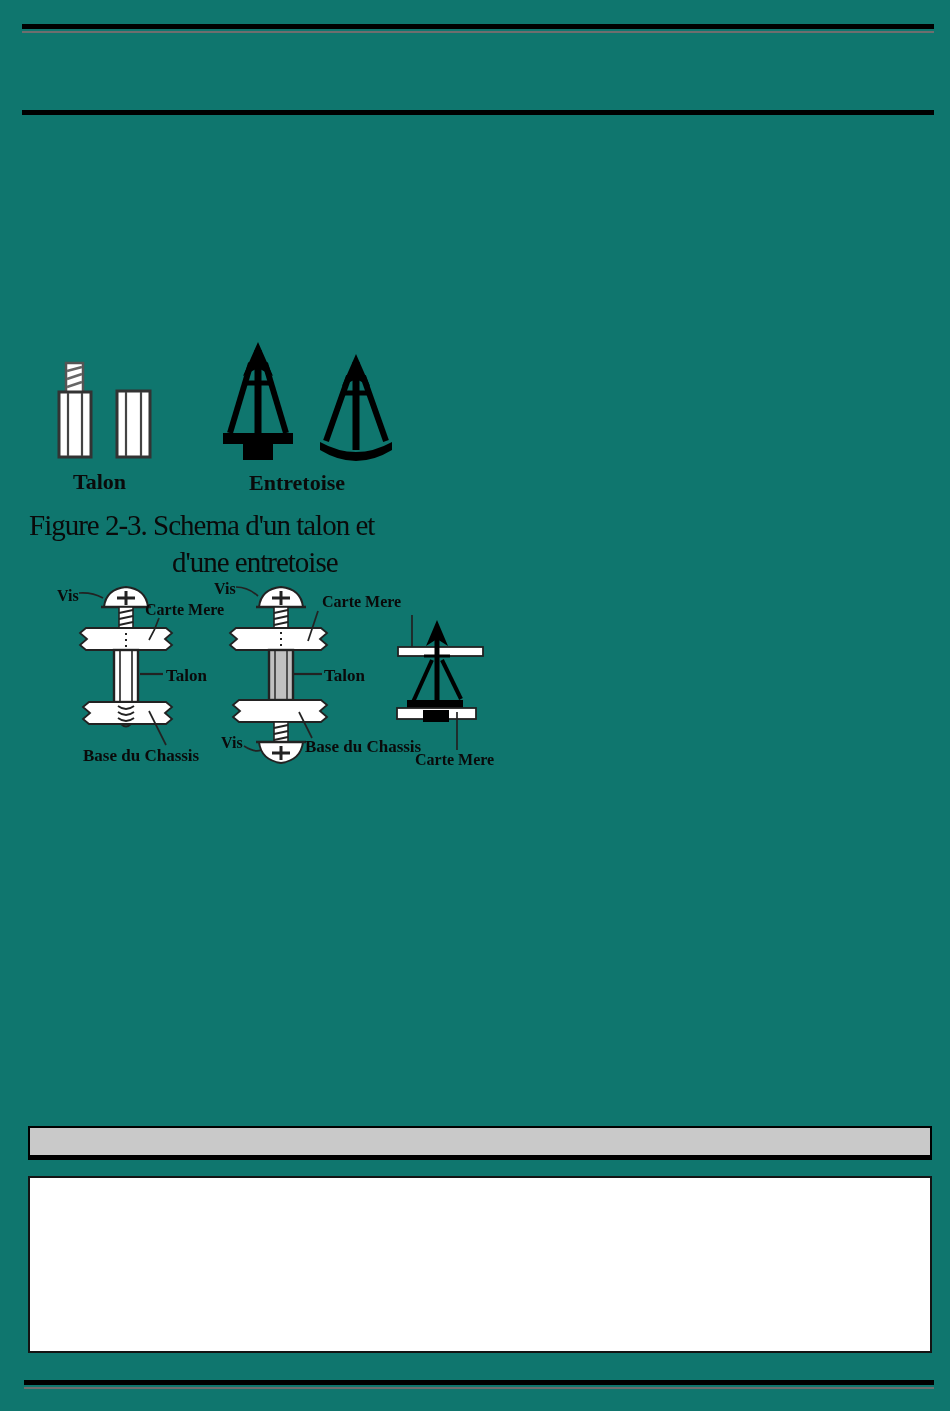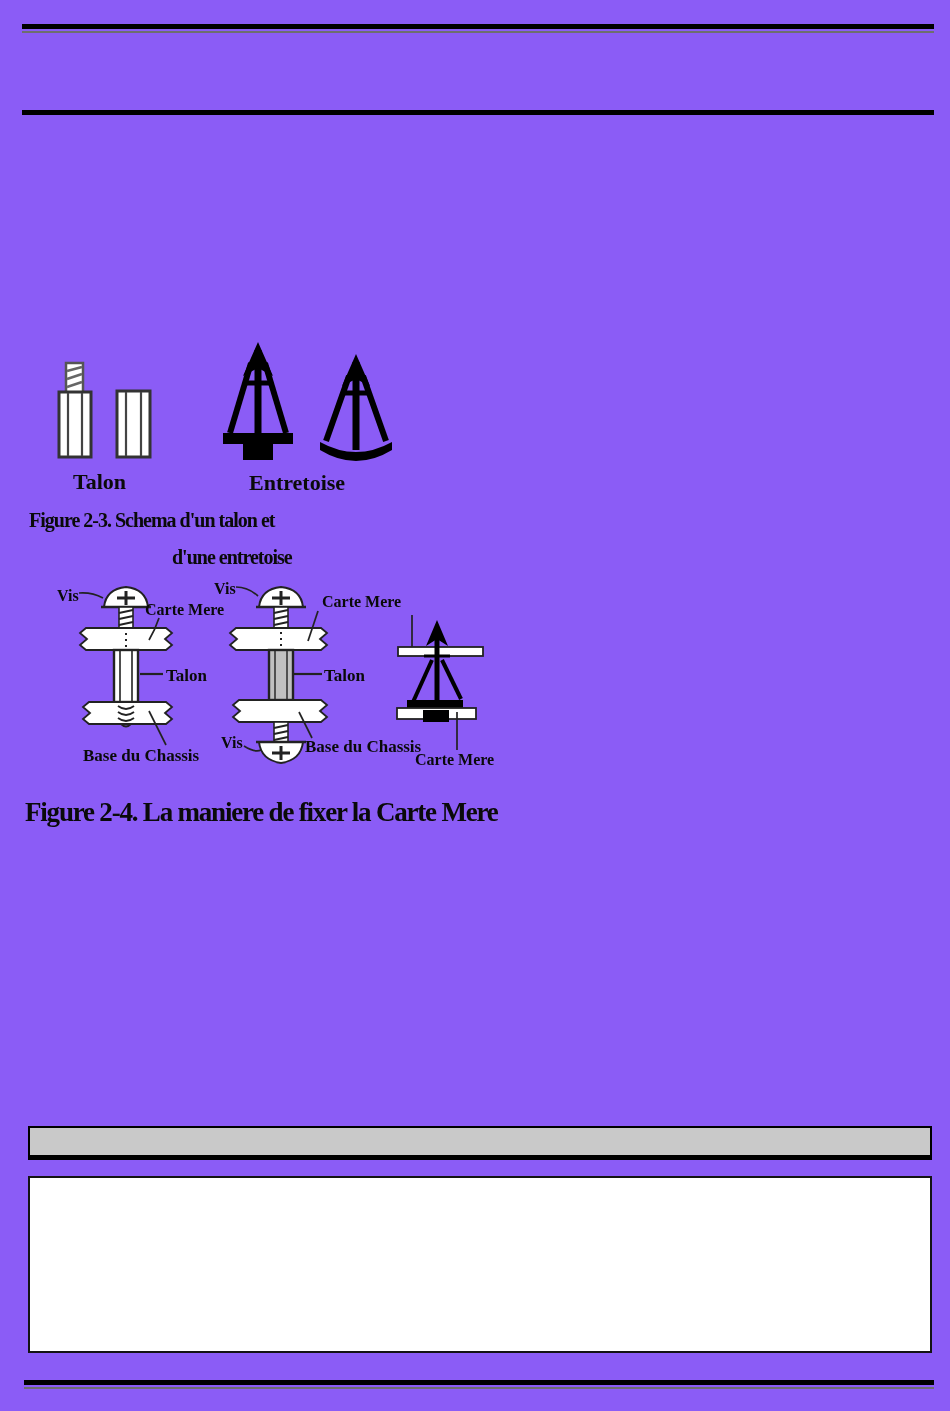--- a/index.html
+++ b/index.html
@@ -1,22 +1,22 @@
 <!DOCTYPE html>
 <html><head>
 <meta charset="utf-8">
 <style>
   html,body{margin:0;padding:0;background:#fff;}
-  .page{position:relative;width:950px;height:1411px;background:#8b5cf6;overflow:hidden;
+  .page{position:relative;width:950px;height:1411px;background:#0f766e;overflow:hidden;
         font-family:"Liberation Serif","DejaVu Serif",serif;color:#0a0a0a;}
   .abs{position:absolute;}
   .rule{position:absolute;background:#000;}
   .rule-gray{position:absolute;background:#6e6e6e;}
   .part-label{position:absolute;font-weight:bold;font-size:22px;letter-spacing:0px;color:#0a0a0a;}
-  .cap1{position:absolute;font-weight:bold;font-size:20px;letter-spacing:-1px;white-space:nowrap;}
+  .cap1{position:absolute;font-weight:normal;font-size:29px;letter-spacing:-1px;white-space:nowrap;}
   .cap2{position:absolute;font-weight:bold;font-size:27px;letter-spacing:-1.2px;white-space:nowrap;}
   .graybar{position:absolute;left:28px;top:1126px;width:900px;height:27px;
            border:2px solid #000;border-bottom:5px solid #000;}
   .notebox{position:absolute;left:28px;top:1176px;width:900px;height:173px;
            background:#fff;border:2px solid #141414;}
   svg text{font-family:"Liberation Serif","DejaVu Serif",serif;font-weight:bold;fill:#0a0a0a;}
   .lbl{font-size:16px;}
   .lbl2{font-size:17px;}
   .plate{fill:#fff;stroke:#222;stroke-width:1.8;}
   .lead{stroke:#222;stroke-width:1.7;fill:none;}
@@ -128,21 +128,20 @@
       <line x1="432" y1="660" x2="413" y2="702" stroke="#000" stroke-width="4"></line>
       <line x1="442" y1="660" x2="461" y2="699" stroke="#000" stroke-width="4"></line>
       <rect x="407" y="700" width="56" height="9" fill="#000"></rect>
       <rect x="397" y="708" width="79" height="11" class="plate"></rect>
       <rect x="423" y="710" width="26" height="12" fill="#000"></rect>
       <line x1="457" y1="712" x2="457" y2="750" stroke="#222" stroke-width="1.7"></line>
       <text x="415" y="765" class="lbl">Carte Mere</text>
     </g>
   </svg>
 
-  <div class="cap2" style="left:25px;top:797px;">Figure 2-4. La maniere de fixer la Carte Mere</div>
 
   <div class="graybar" style="background:#c9c9c9;"></div>
 
   <div class="notebox"></div>
 
   <div class="rule" style="left:24px;top:1380px;width:910px;height:5px;"></div>
   <div class="rule-gray" style="left:24px;top:1387px;width:910px;height:2px;"></div>
 
 </div>
 

